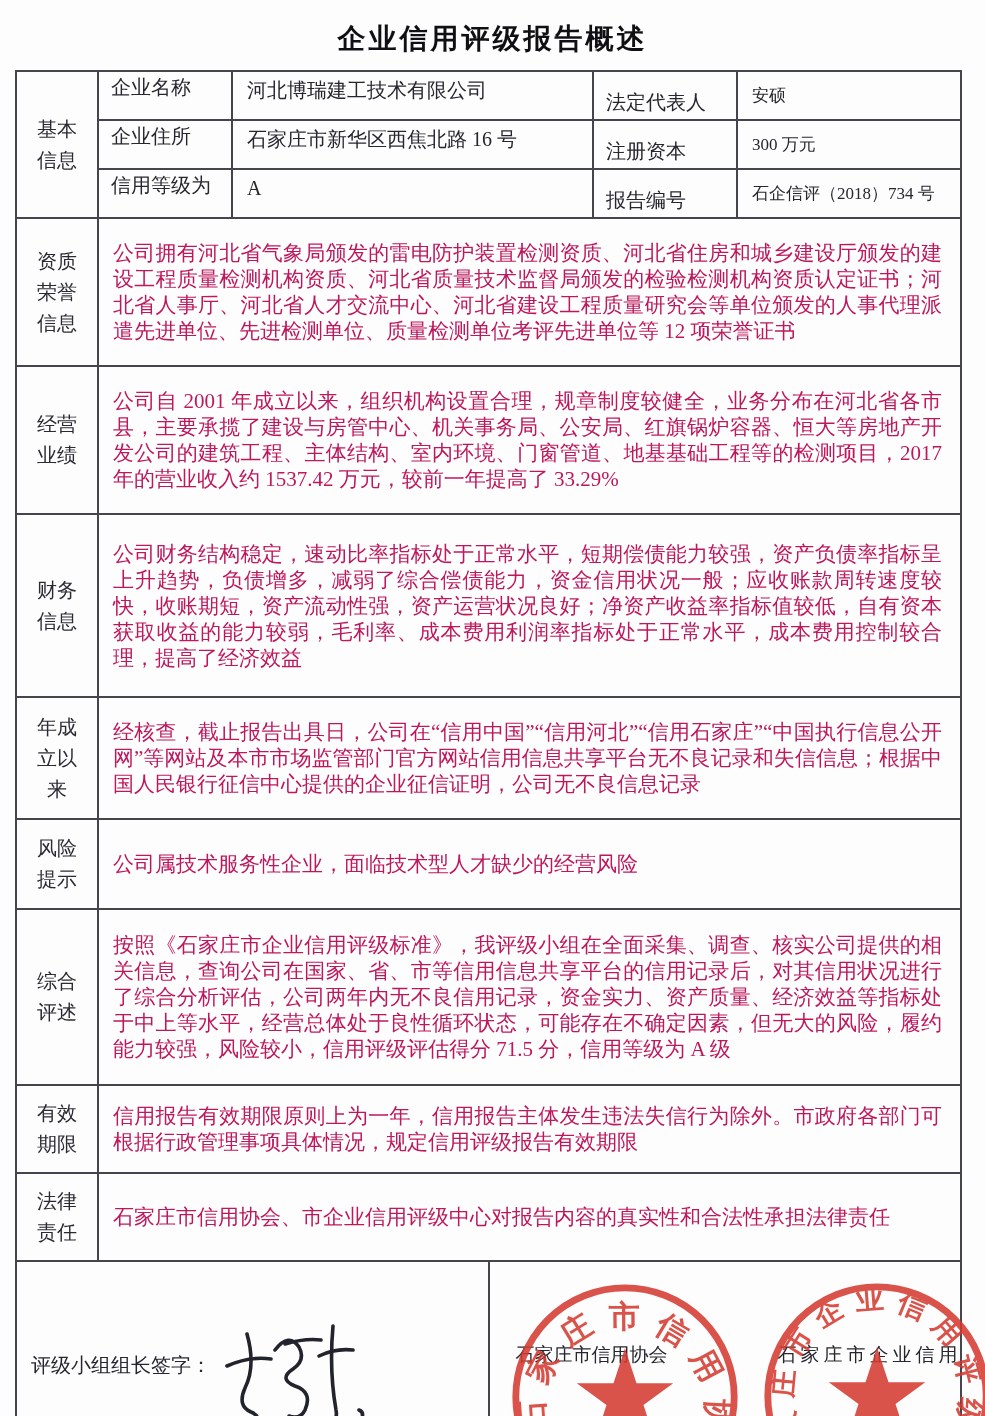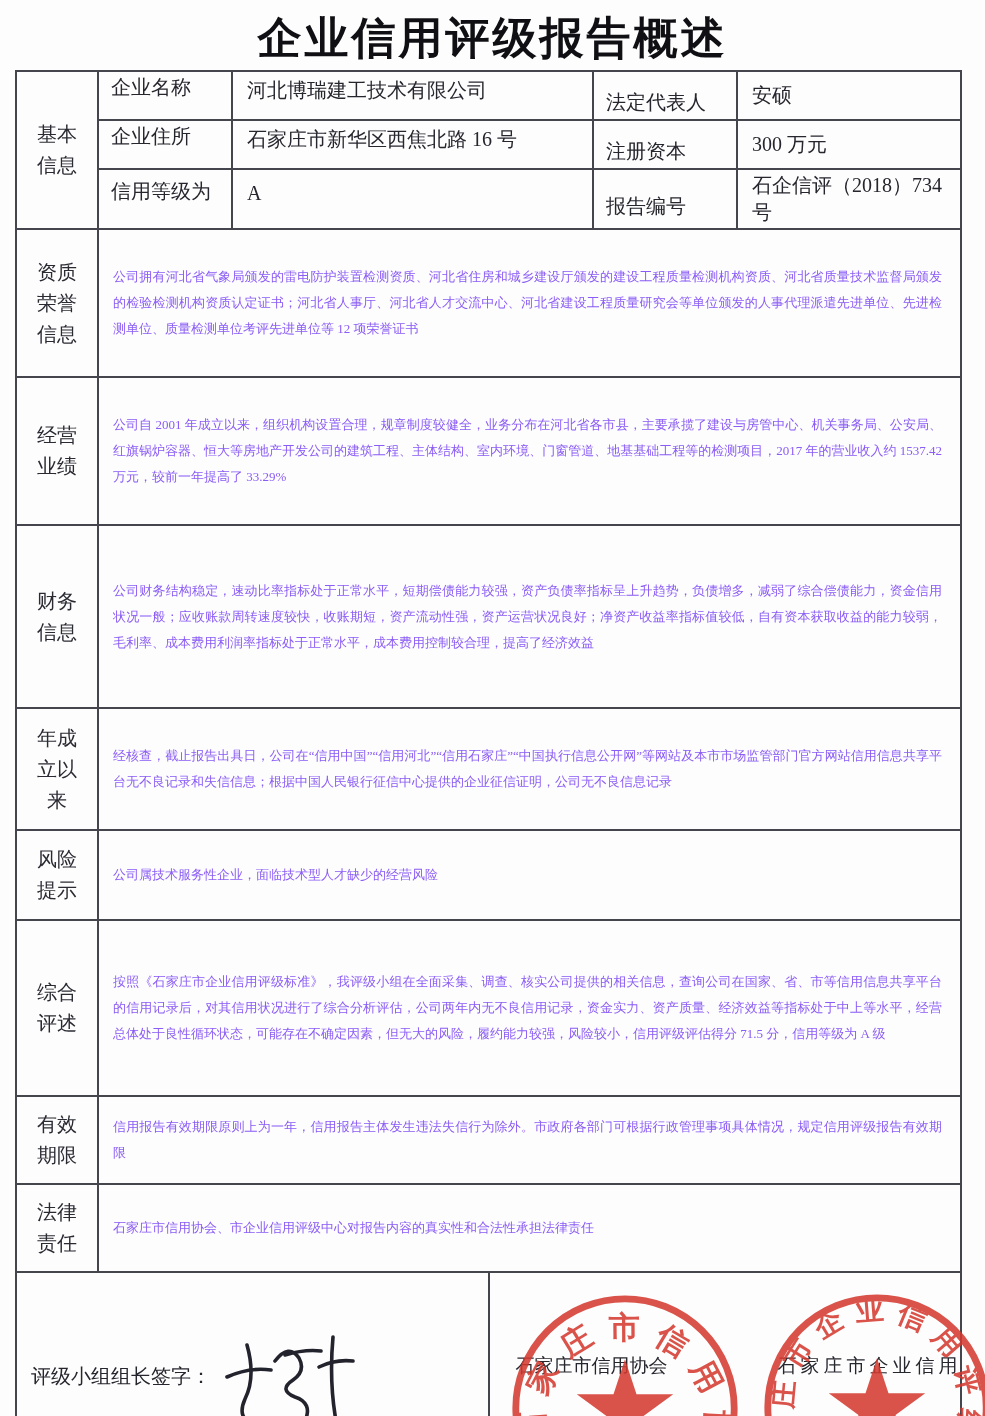--- a/index.html
+++ b/index.html
@@ -3,39 +3,39 @@
 <meta charset="utf-8">
 <style>
   :root{ --stamp-color:#d5382e; --ink:#26262e; --line:#45454d; }
   html,body{margin:0;padding:0;}
   body{
     width:985px;height:1416px;background:#fdfdfd;
     font-family:"Liberation Serif","DejaVu Serif",serif;
     color:var(--ink);
   }
   .page-title{
-    text-align:center;font-size:44px;font-weight:700;color:#101014;
+    text-align:center;font-size:28px;font-weight:700;color:#101014;
     letter-spacing:3px;padding-top:10px;height:58px;line-height:58px;
   }
   table{border-collapse:collapse;table-layout:fixed;}
   .doc-table{width:947px;margin:2px 0 0 15px;}
   .doc-table td{border:2px solid var(--line);vertical-align:middle;}
   .label-cell{
     width:76px;text-align:center;font-size:20px;color:#2a2a33;
     padding:4px 2px;
   }
   .label-cell span{display:inline-block;width:2.15em;line-height:1.55;}
   .field-cell{width:118px;font-size:20px;padding:2px 2px 18px 12px;}
   .value-cell{width:343px;font-size:20px;padding:2px 2px 13px 14px;}
   .field-cell2{width:128px;font-size:20px;padding:16px 2px 2px 12px;}
-  .value-cell2{font-size:20px;padding:2px 2px 2px 14px;}
+  .value-cell2{font-size:17px;padding:2px 2px 2px 14px;}
   .r-basic{height:43px;}
   .content-cell{
-    font-size:13px;line-height:26px;text-align:justify;
-    text-justify:inter-character;padding:8px 18px 8px 14px;color:#8b5cf6;
+    font-size:21px;line-height:26px;text-align:justify;
+    text-justify:inter-character;padding:8px 18px 8px 14px;color:#be185d;
   }
   .h-zizhi{height:130px;} .h-jingying{height:130px;} .h-caiwu{height:165px;}
   .h-gonggong{height:104px;} .h-fengxian{height:72px;} .h-zonghe{height:158px;}
   .h-youxiao{height:70px;} .h-falv{height:70px;}
   .sign-table{width:947px;margin:-2px 0 0 15px;}
   .sign-table td{border:2px solid var(--line);}
   .sign-header{height:40px;text-align:center;font-size:20px;vertical-align:middle;}
   .sh-left{width:413px;} 
   .sign-body{height:272px;position:relative;vertical-align:top;padding:0;}
   .abs{position:absolute;white-space:nowrap;}

